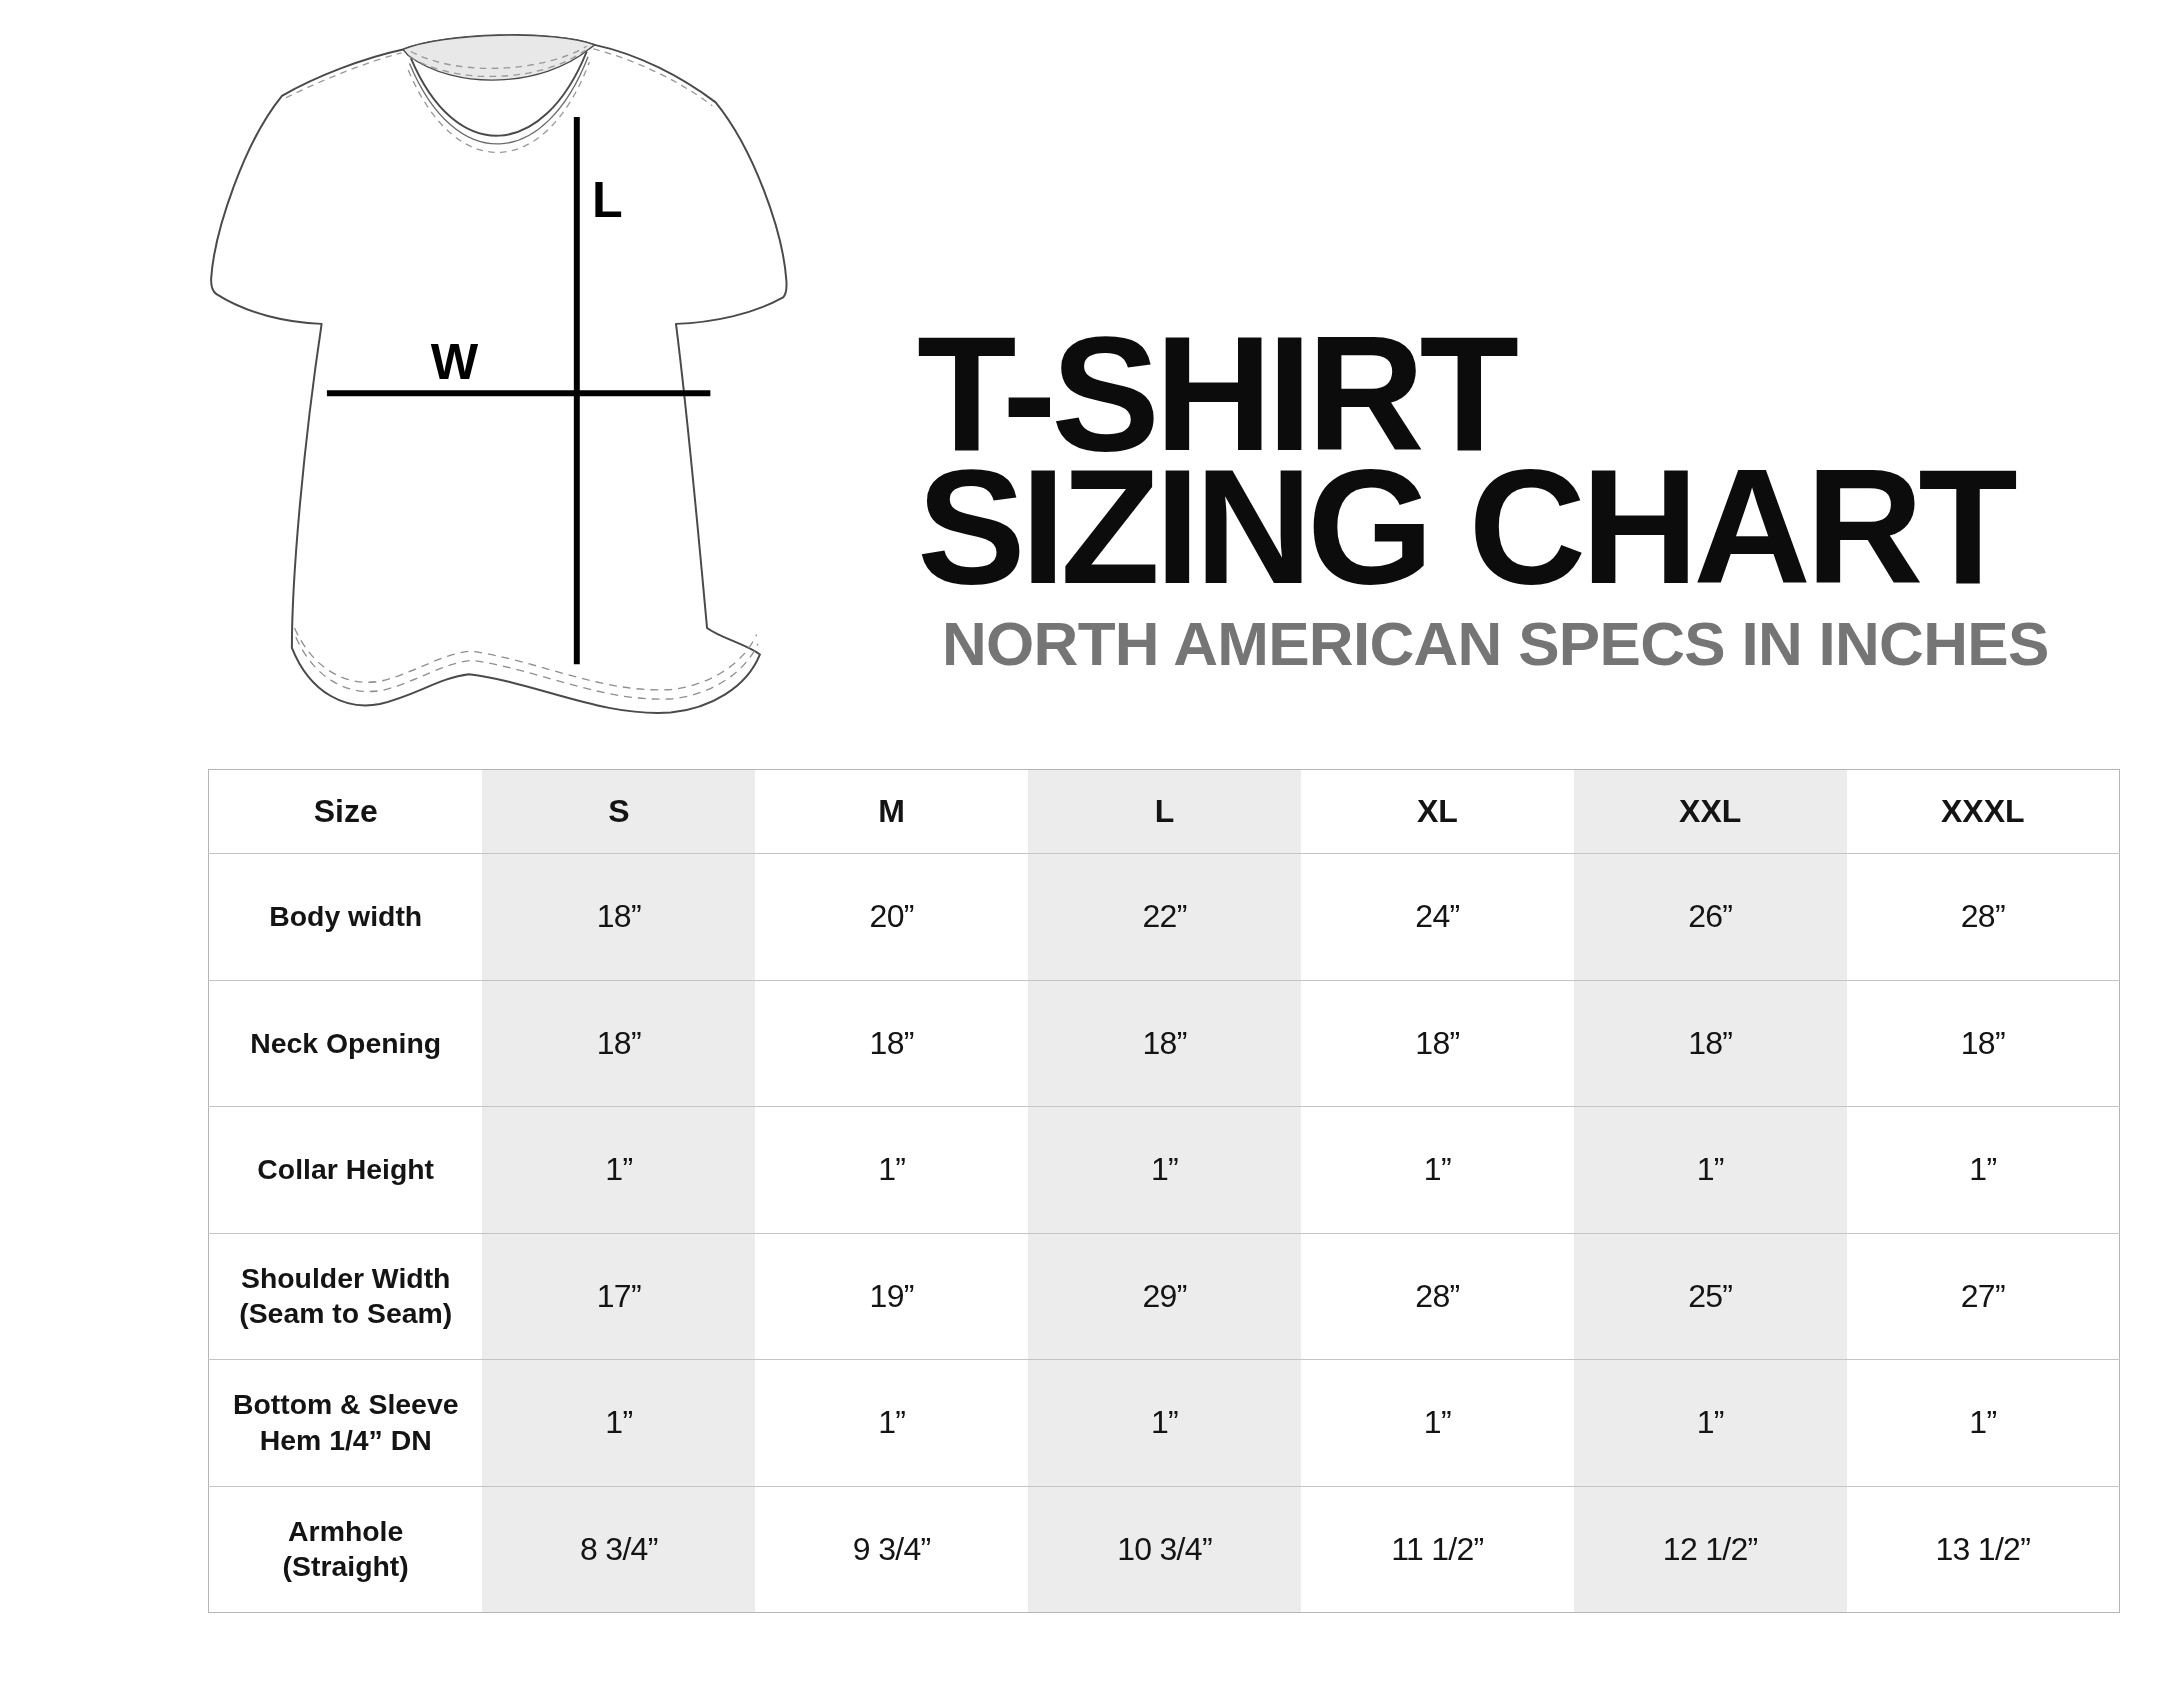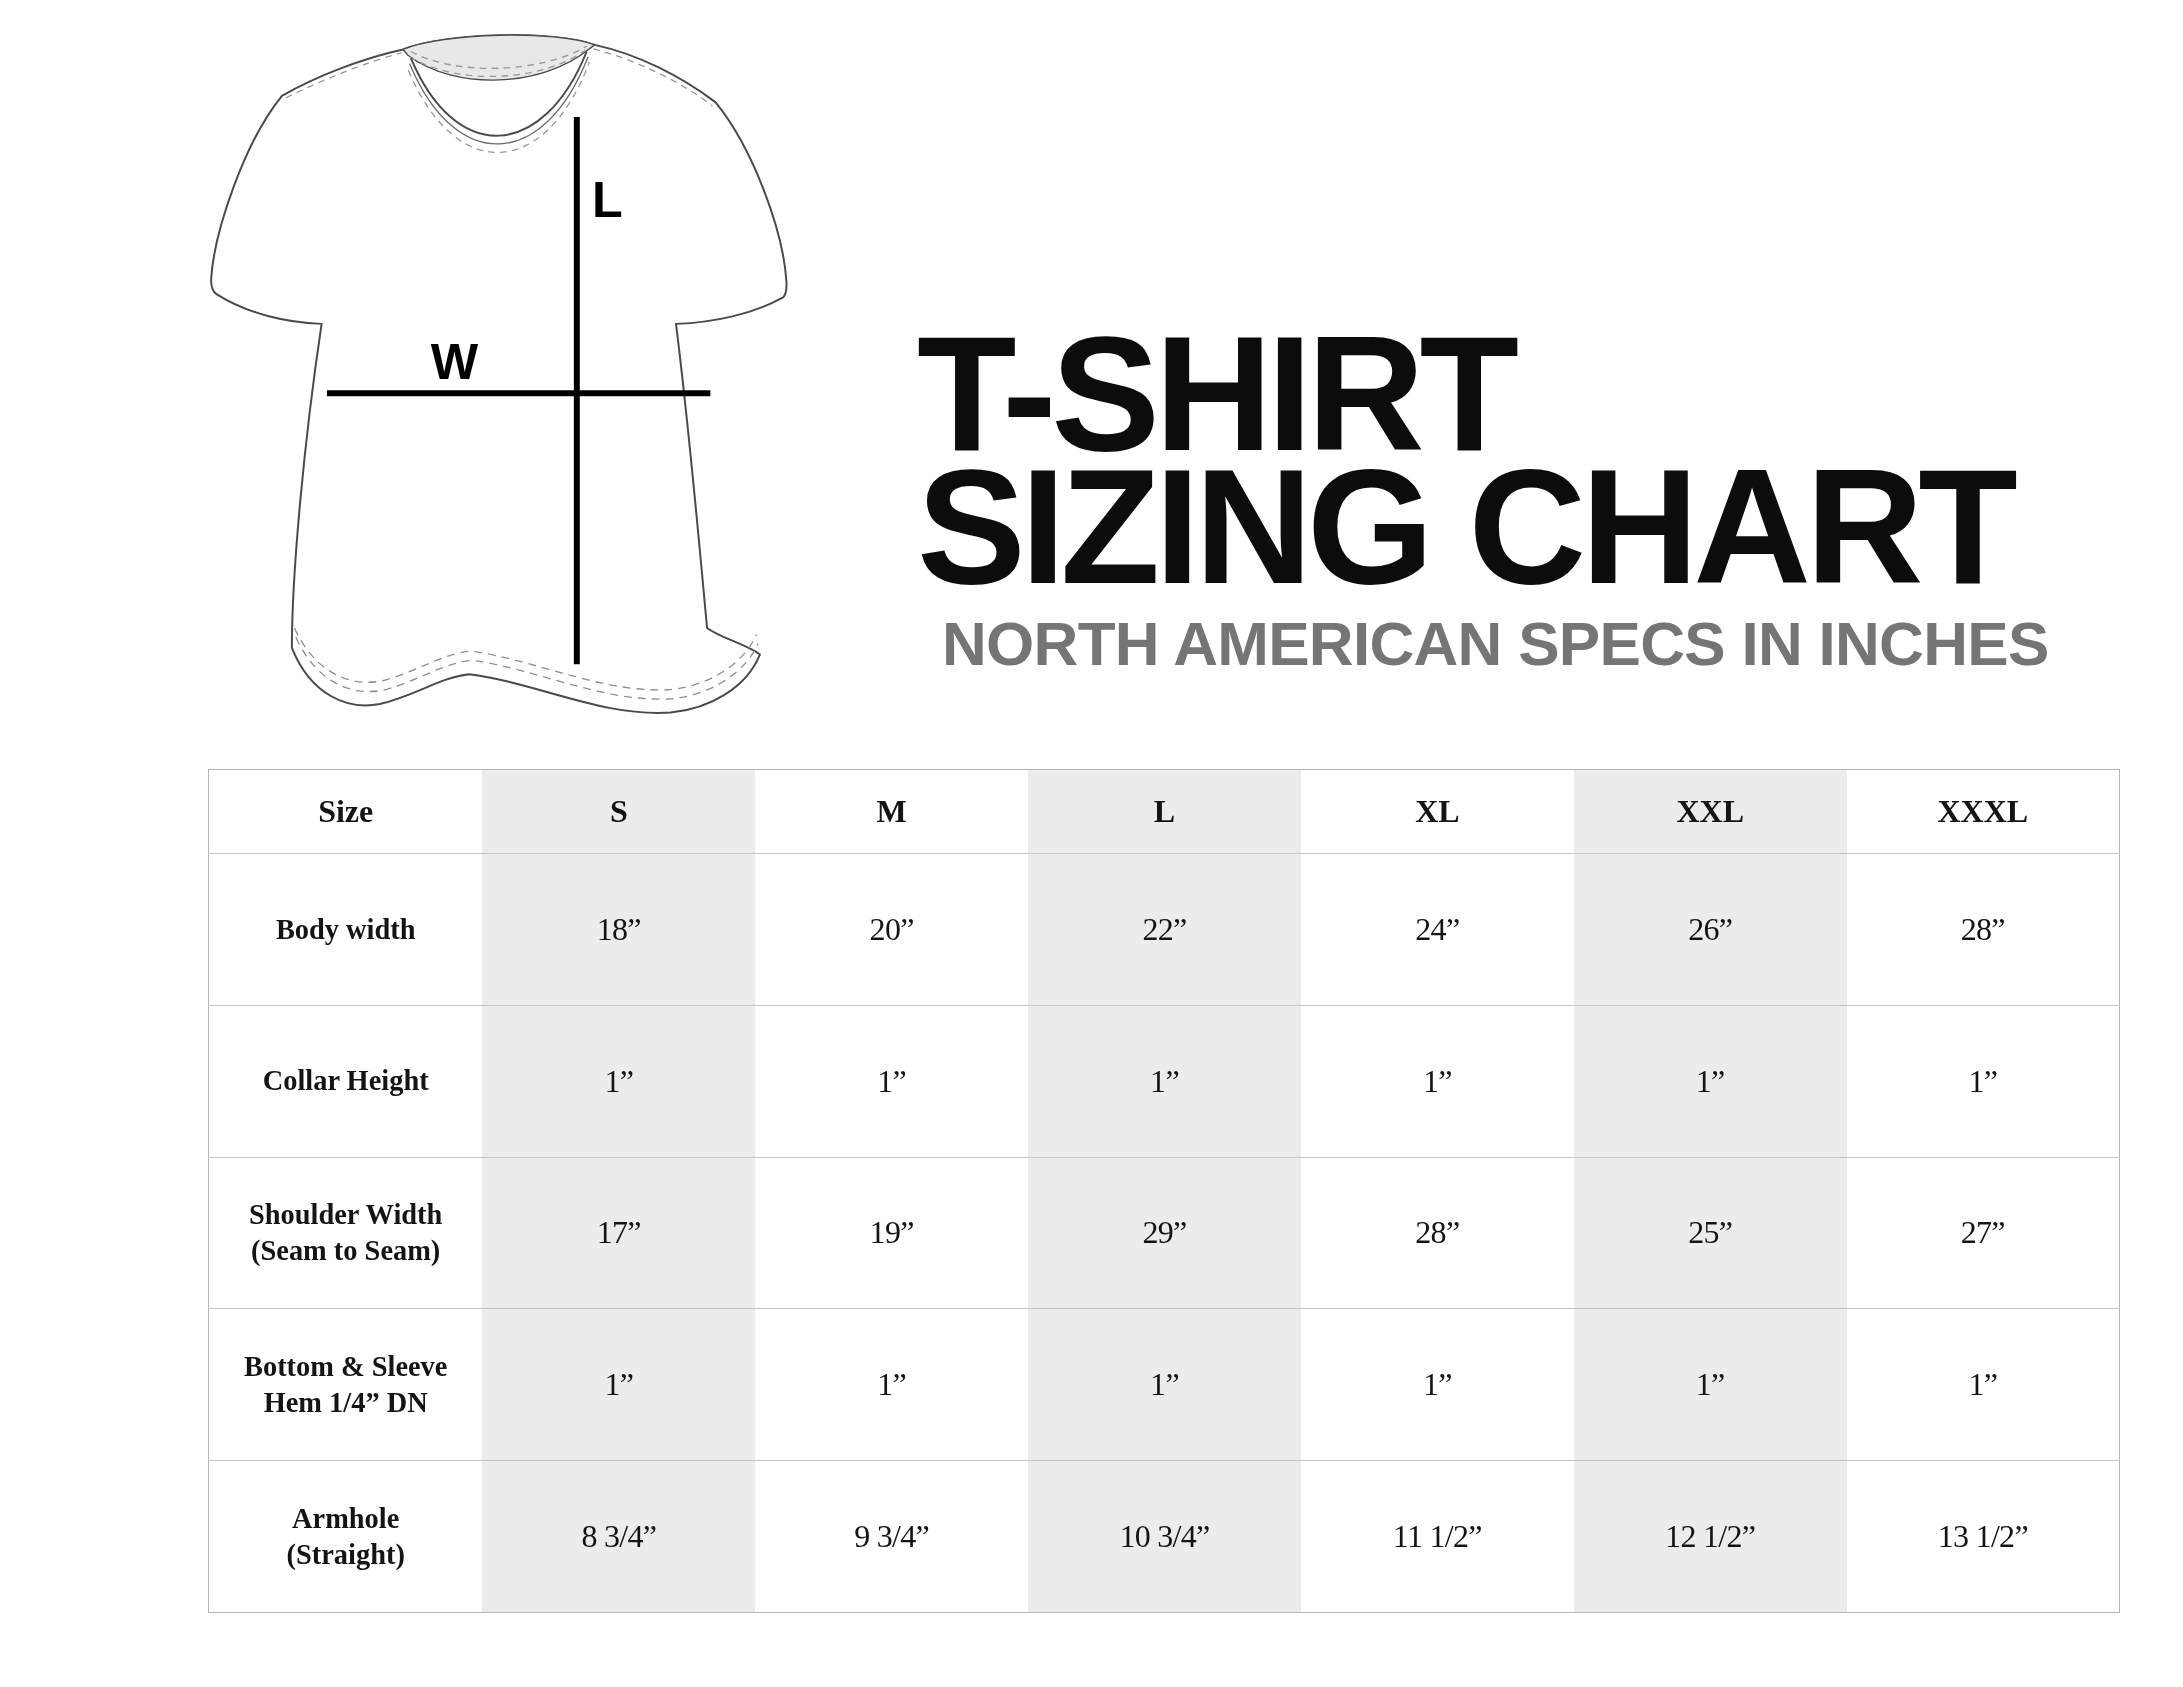--- a/index.html
+++ b/index.html
@@ -24,21 +24,20 @@
     font-weight:bold; font-size:62px; line-height:1;
     letter-spacing:-0.7px; color:#757575;
   }
 
   
   table.size-table {
     position:absolute; left:208px; top:769px;
     width:1912px; height:844px;
     border-collapse:collapse; table-layout:fixed;
     border:1.3px solid #b5b5b5;
-    font-family:Liberation Serif, serif;
   }
   .size-table tr { height:84px; }
   .size-table th, .size-table td {
     border-top:1.3px solid #c4c4c4;
     text-align:center; vertical-align:middle;
     padding:0; color:#141414;
   }
   .size-table thead tr th { border-top:none; }
   .size-table th { font-size:32px; font-weight:bold; letter-spacing:0; }
   .size-table td.lbl { font-size:28.4px; font-weight:bold; line-height:1.25; }
@@ -133,20 +132,31 @@
           </td>
           <td class="val shade">18”</td>
           <td class="val">20”</td>
           <td class="val shade">22”</td>
           <td class="val">24”</td>
           <td class="val shade">26”</td>
           <td class="val">28”</td>
         </tr>
         <tr>
           <td class="lbl">
+            <div>Neck Opening</div>
+          </td>
+          <td class="val shade">18”</td>
+          <td class="val">18”</td>
+          <td class="val shade">18”</td>
+          <td class="val">18”</td>
+          <td class="val shade">18”</td>
+          <td class="val">18”</td>
+        </tr>
+        <tr>
+          <td class="lbl">
             <div>Collar Height</div>
           </td>
           <td class="val shade">1”</td>
           <td class="val">1”</td>
           <td class="val shade">1”</td>
           <td class="val">1”</td>
           <td class="val shade">1”</td>
           <td class="val">1”</td>
         </tr>
         <tr>

